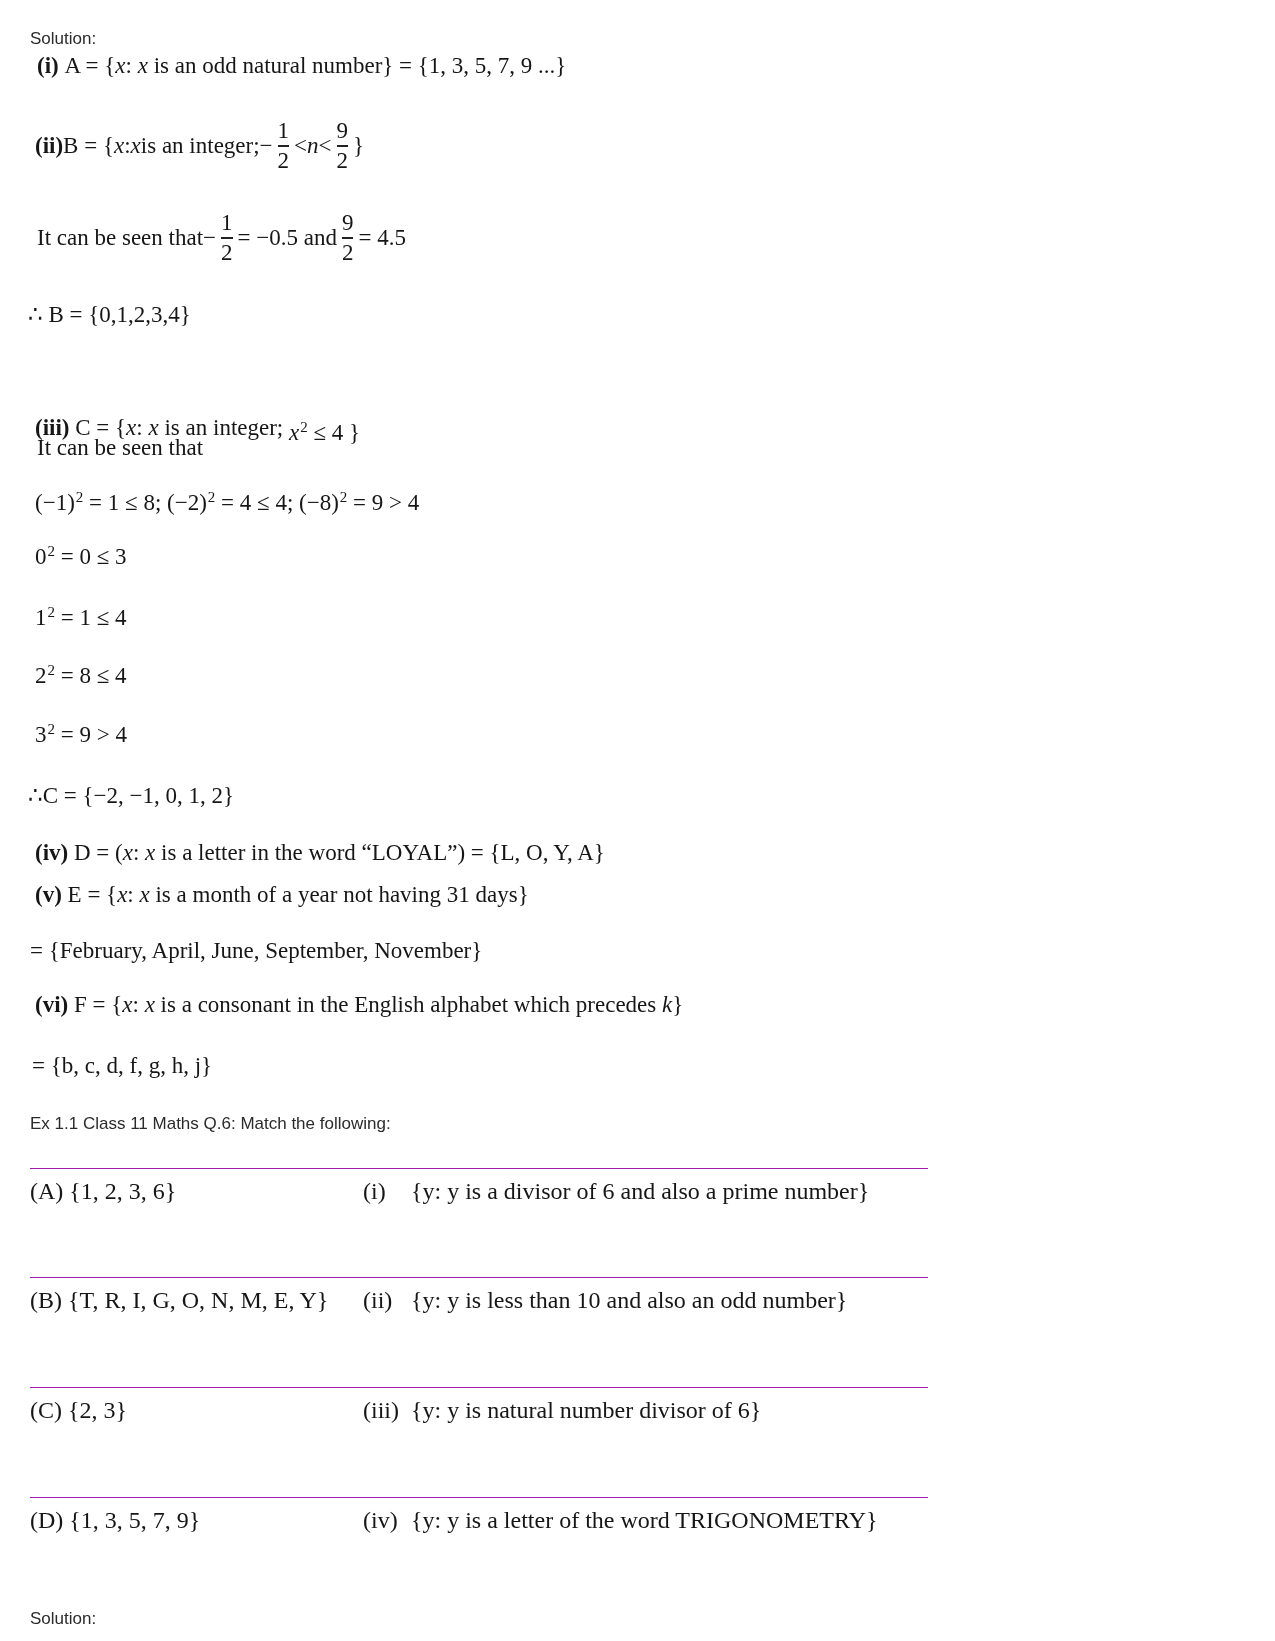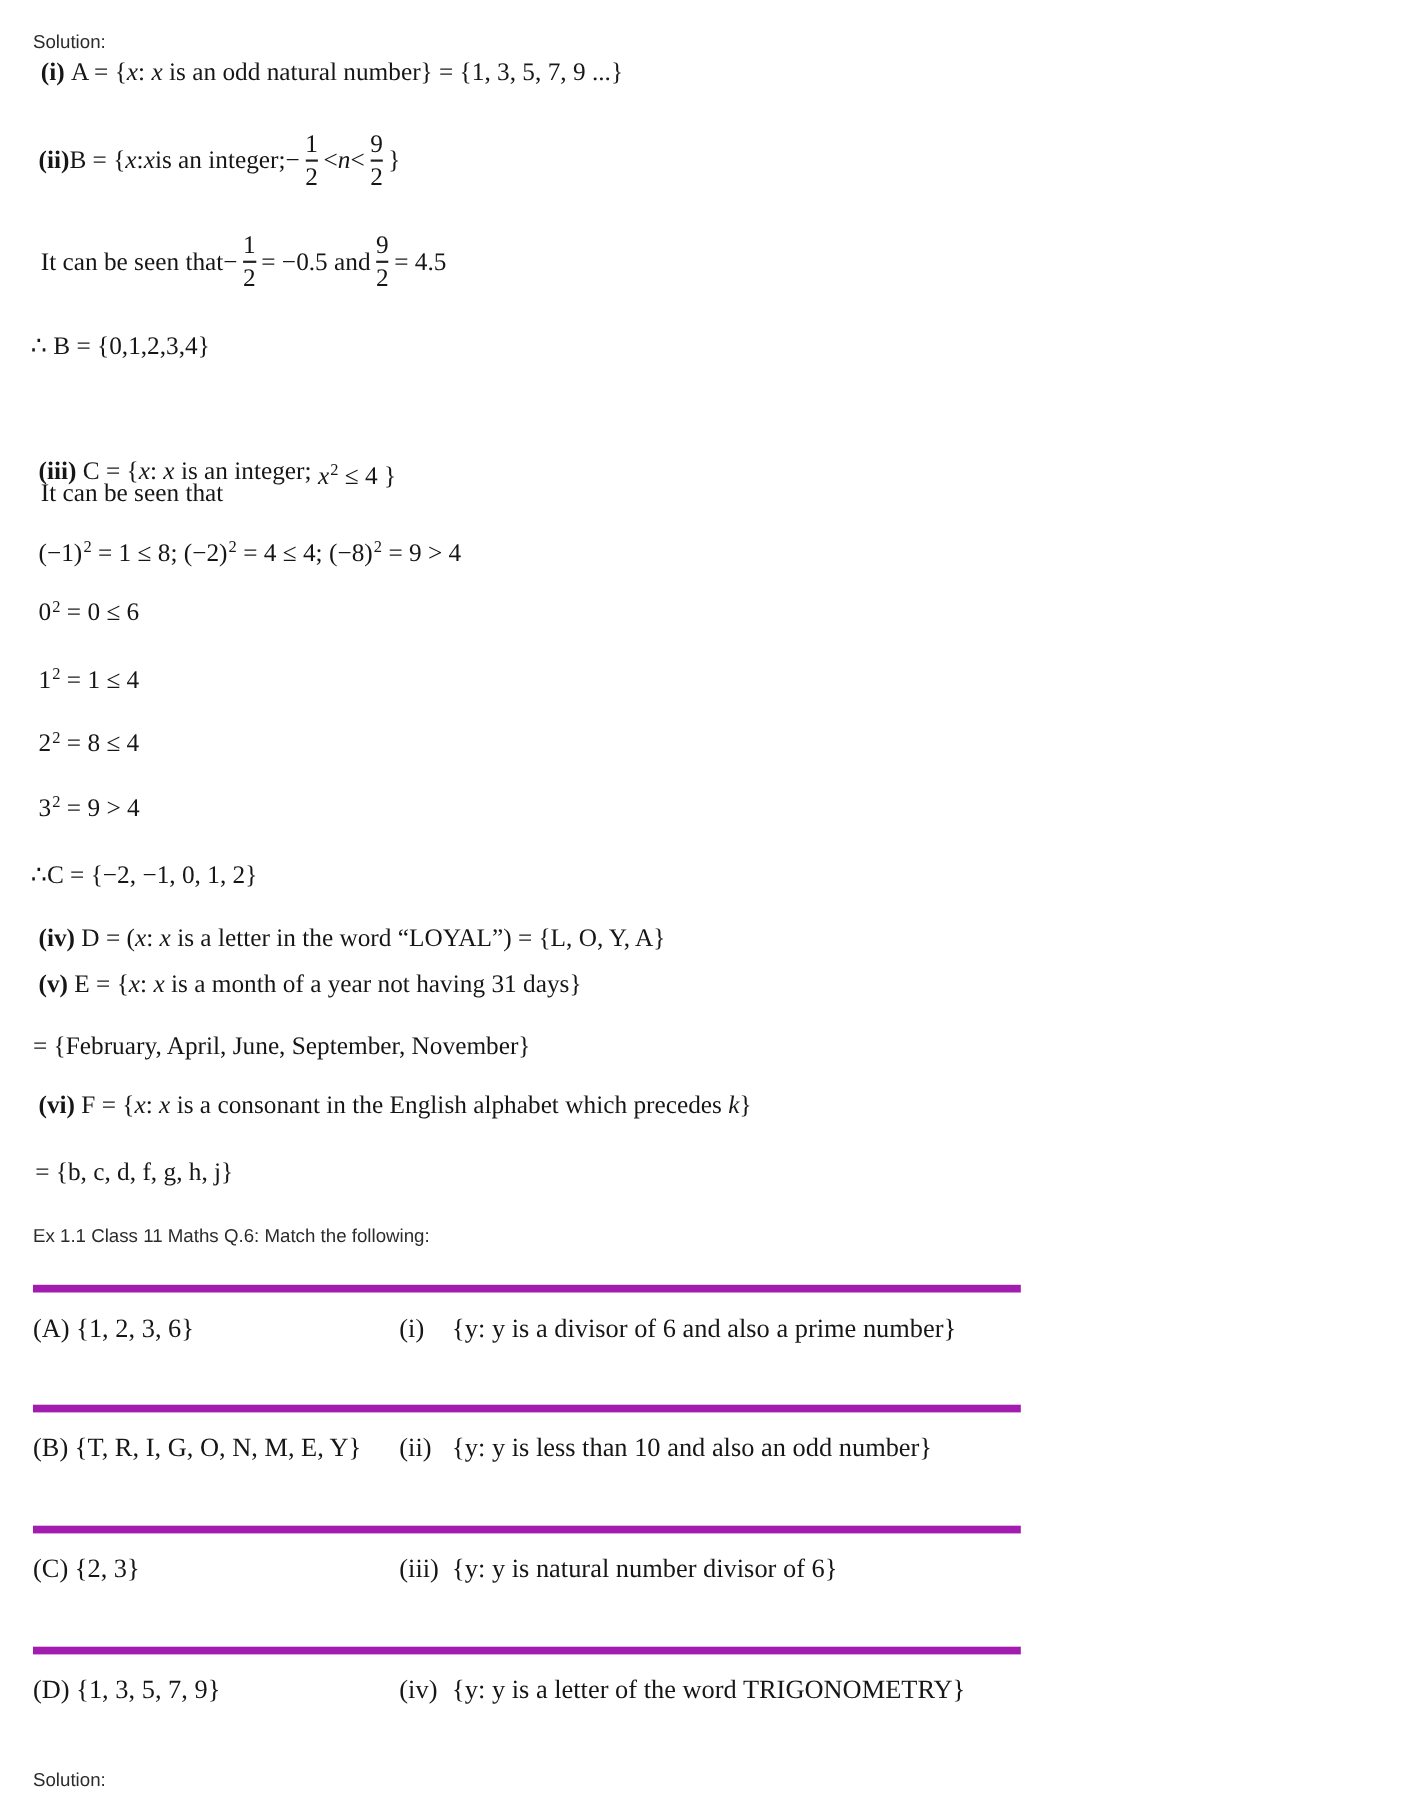--- a/index.html
+++ b/index.html
@@ -55,22 +55,22 @@
   .frac .bar {
     align-self: stretch;
     border-top: 2px solid #222222;
     margin: 1px 0;
     height: 0;
   }
   .match-row {
     position: absolute;
     left: 30px;
     width: 898px;
-    border-top: 7px solid #a21caf;
-    padding-top: 20px;
+    border-top: 1px solid #a21caf;
+    padding-top: 9px;
     display: flex;
     align-items: flex-start;
     font-size: 24px;
     color: #161616;
   }
   .match-left {
     flex: 0 0 333px;
     white-space: nowrap;
   }
   .match-right {
@@ -129,21 +129,21 @@
           <span class="num">9</span>
           <span class="bar"></span>
           <span class="den">2</span>
         </span>
         <span> = 4.5</span>
       </div>
       <div class="sol-line" style="top: 301px; left: 28px;"><span>∴ B = {0,1,2,3,4}</span></div>
       <div class="sol-line" style="top: 366px; left: 35px; margin-top: 48px;"><span class="b">(iii) </span><span>C = {</span><span class="i">x</span><span>: </span><span class="i">x</span><span> is an integer; </span><span class="i low">x</span><span class="sup low">2</span><span class="low"> ≤ 4 }</span></div>
       <div class="sol-line" style="top: 434px; left: 37px;"><span>It can be seen that</span></div>
       <div class="sol-line" style="top: 489px; left: 35px;"><span>(−1)</span><span class="sup">2</span><span> = 1 ≤ 8; (−2)</span><span class="sup">2</span><span> = 4 ≤ 4; (−8)</span><span class="sup">2</span><span> = 9 &gt; 4</span></div>
-      <div class="sol-line" style="top: 543px; left: 35px;"><span>0</span><span class="sup">2</span><span> = 0 ≤ 6</span></div>
+      <div class="sol-line" style="top: 543px; left: 35px;"><span>0</span><span class="sup">2</span><span> = 0 ≤ 3</span></div>
       <div class="sol-line" style="top: 604px; left: 35px;"><span>1</span><span class="sup">2</span><span> = 1 ≤ 4</span></div>
       <div class="sol-line" style="top: 662px; left: 35px;"><span>2</span><span class="sup">2</span><span> = 8 ≤ 4</span></div>
       <div class="sol-line" style="top: 721px; left: 35px;"><span>3</span><span class="sup">2</span><span> = 9 &gt; 4</span></div>
       <div class="sol-line" style="top: 782px; left: 28px;"><span>∴C = {−2, −1, 0, 1, 2}</span></div>
       <div class="sol-line" style="top: 839px; left: 35px;"><span class="b">(iv) </span><span>D = (</span><span class="i">x</span><span>: </span><span class="i">x</span><span> is a letter in the word “LOYAL”) = {L, O, Y, A}</span></div>
       <div class="sol-line" style="top: 881px; left: 35px;"><span class="b">(v) </span><span>E = {</span><span class="i">x</span><span>: </span><span class="i">x</span><span> is a month of a year not having 31 days}</span></div>
       <div class="sol-line" style="top: 937px; left: 30px;"><span>= {February, April, June, September, November}</span></div>
       <div class="sol-line" style="top: 991px; left: 35px;"><span class="b">(vi) </span><span>F = {</span><span class="i">x</span><span>: </span><span class="i">x</span><span> is a consonant in the English alphabet which precedes </span><span class="i">k</span><span>}</span></div>
       <div class="sol-line" style="top: 1052px; left: 32px;"><span>= {b, c, d, f, g, h, j}</span></div>
     </div>

